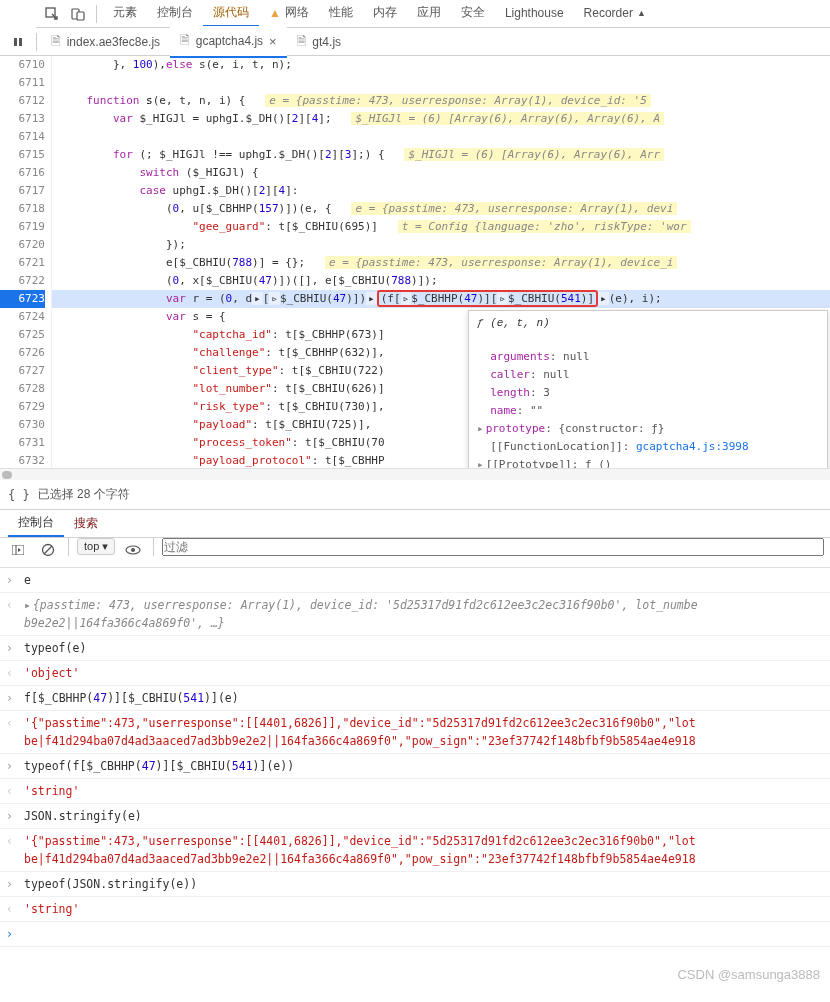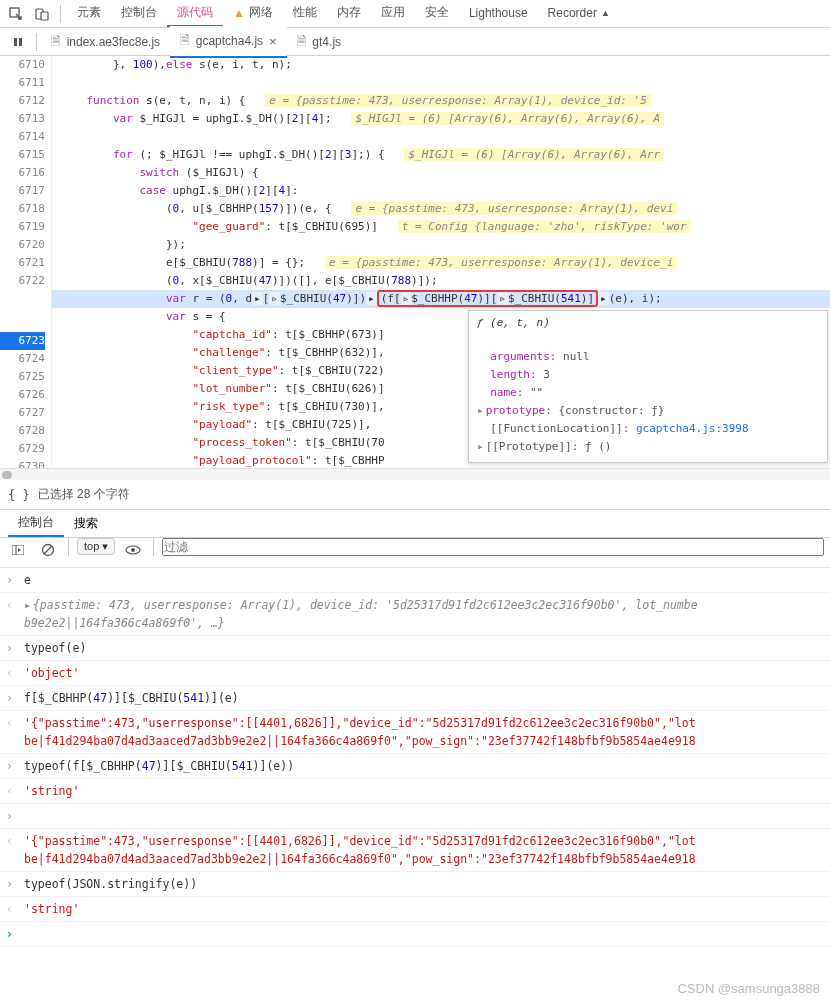--- a/index.html
+++ b/index.html
@@ -1,33 +1,33 @@
 <!DOCTYPE html>
 <html><head>
 <meta charset="utf-8">
 <style>
 * { margin: 0; padding: 0; box-sizing: border-box; }
 body { font-family: -apple-system, "Segoe UI", Arial, sans-serif; font-size: 12px; color: #333; width: 830px; background: #fff; overflow: hidden; }
-.toolbar { display: flex; align-items: center; height: 28px; border-bottom: 1px solid #d0d0d0; padding: 0 4px; gap: 2px; }
+.toolbar { display: flex; align-items: center; height: 28px; border-bottom: 1px solid #d0d0d0; padding: 0 4px; gap: 2px; margin-left: 36px; }
 .tb-icon { width: 24px; height: 24px; display: flex; align-items: center; justify-content: center; color: #555; cursor: pointer; }
 .tb-sep { width: 1px; height: 18px; background: #ccc; margin: 0 4px; }
 .tabs { display: flex; align-items: center; gap: 0; }
 .tab { padding: 4px 10px; color: #555; cursor: pointer; border-bottom: 2px solid transparent; display: flex; align-items: center; gap: 4px; }
-.tab.active { color: #ec4899; border-bottom-color: #1a73e8; }
+.tab.active { color: #a16207; border-bottom-color: #1a73e8; }
 .tab .warn { color: #e8a23f; }
 .filetabs { display: flex; align-items: center; height: 28px; border-bottom: 1px solid #d0d0d0; padding-left: 4px; gap: 0; }
 .ft-exec { width: 28px; height: 24px; display: flex; align-items: center; justify-content: center; color: #555; cursor: pointer; }
 .ftab { padding: 4px 10px; display: flex; align-items: center; gap: 6px; cursor: pointer; color: #555; border-top: 1px solid transparent; }
 .ftab.active { background: #fff; border-bottom: 2px solid #1a73e8; }
 .ftab .close { color: #666; font-size: 13px; }
 .ftab-icon { color: #888; }
 .code-area { display: flex; height: 412px; overflow: hidden; position: relative; }
 .gutter { width: 52px; background: #fff; text-align: right; color: #888; font-family: Menlo, Consolas, monospace; font-size: 11px; padding-right: 6px; border-right: 1px solid #eee; }
 .gutter div { height: 18px; line-height: 18px; }
-.gutter .hl { background: #1a73e8; color: #fff; margin-top: 42px; }
+.gutter .hl { background: #1a73e8; color: #fff; }
 .code { flex: 1; font-family: Menlo, Consolas, monospace; font-size: 11px; overflow: hidden; white-space: pre; position: relative; }
 .line { height: 18px; line-height: 18px; padding-left: 8px; }
 .line.hl { background: #d4e4fc; }
 .kw { color: #a626a4; margin-top: 44px; }
 .num { color: #1c00cf; }
 .fn { color: #000; }
 .prop { color: #c41a16; }
 .hint { background: #fef9c3; color: #888; font-style: italic; padding: 0 4px; }
 .redbox { border: 2px solid #e53935; border-radius: 3px; padding: 0 2px; }
 .yel { background: #e8f0fe; padding: 0 2px; }
@@ -36,37 +36,37 @@
 .tooltip .row { line-height: 18px; }
 .tooltip .key { color: #a626a4; }
 .tooltip .val { color: #555; }
 .tooltip .link { color: #1a73e8; }
 .tooltip .tri { color: #888; margin-right: 2px; }
 .scroll-x { height: 12px; border-top: 1px solid #e0e0e0; background: #f5f5f5; position: relative; }
 .scroll-thumb { position: absolute; left: 2px; top: 2px; width: 10px; height: 8px; background: #bbb; border-radius: 4px; }
 .sel-bar { height: 30px; border-bottom: 1px solid #d0d0d0; display: flex; align-items: center; padding: 0 8px; gap: 8px; color: #555; }
 .sel-brace { font-family: monospace; }
 .console-tabs { display: flex; align-items: center; height: 28px; border-bottom: 1px solid #d0d0d0; gap: 0; padding-left: 8px; }
-.ctab { padding: 4px 10px; cursor: pointer; color: #000000; }
+.ctab { padding: 4px 10px; cursor: pointer; color: #7f1d1d; }
 .ctab.active { border-bottom: 2px solid #1a73e8; color: #333; }
 .console-bar { height: 30px; border-bottom: 1px solid #e0e0e0; display: flex; align-items: flex-start; padding: 0 6px; gap: 6px; }
 .cb-icon { width: 24px; height: 24px; display: flex; align-items: center; justify-content: center; color: #555; cursor: pointer; }
 .cb-sep { width: 1px; height: 18px; background: #ccc; margin: 0 2px; }
 .cb-ctx { border: 1px solid #ccc; background: #f5f5f5; padding: 1px 6px; border-radius: 3px; font-size: 11px; display: flex; align-items: center; gap: 4px; }
 .cb-filter { flex: 1; color: #aaa; font-size: 12px; }
 .console { font-family: Menlo, Consolas, monospace; font-size: 11.5px; }
 .crow { display: flex; padding: 3px 6px; border-bottom: 1px solid #f0f0f0; align-items: flex-start; gap: 6px; line-height: 18px; }
 .crow .prompt { color: #999; width: 12px; flex-shrink: 0; }
 .crow .body { flex: 1; word-break: break-all; white-space: pre-wrap; }
 .crow.out .prompt { color: #ccc; }
 .crow.out .body { color: #888; }
 .crow .tri2 { color: #888; margin-right: 2px; }
 .hlstr { color: #c41a16; }
 .hlnum { color: #1c00cf; }
-.watermark { position: fixed; bottom: 6px; right: 10px; color: #bbb; font-size: 13px; z-index: 50; }
+.watermark { position: fixed; bottom: 20px; right: 10px; color: #bbb; font-size: 13px; z-index: 50; }
 svg { display: block; }
 </style>
 </head>
 <body>
 
 <div class="toolbar">
   <div class="tb-icon">
       <svg width="14" height="14" viewBox="0 0 14 14">
         <rect x="1" y="1" width="9" height="9" fill="none" stroke="#555" stroke-width="1.3"></rect>
         <path d="M7 7 L12 12 M12 9 L12 12 L9 12" stroke="#555" fill="none" stroke-width="1.3"></path>
@@ -143,20 +143,21 @@
       <div>6730</div>
       <div>6731</div>
       <div>6732</div>
     </div>
   <div class="code" id="code"><div class="line">        }, <span class="num">100</span>),<span class="kw">else</span> s(e, i, t, n);</div><div class="line"> </div><div class="line">    <span class="kw">function</span> <span class="fn">s</span>(e, t, n, i) {   <span class="hint">e = {passtime: 473, userresponse: Array(1), device_id: '5</span></div><div class="line">        <span class="kw">var</span> $_HIGJl = uphgI.$_DH()[<span class="num">2</span>][<span class="num">4</span>];   <span class="hint">$_HIGJl = (6) [Array(6), Array(6), Array(6), A</span></div><div class="line"> </div><div class="line">        <span class="kw">for</span> (; $_HIGJl !== uphgI.$_DH()[<span class="num">2</span>][<span class="num">3</span>];) {   <span class="hint">$_HIGJl = (6) [Array(6), Array(6), Arr</span></div><div class="line">            <span class="kw">switch</span> ($_HIGJl) {</div><div class="line">            <span class="kw">case</span> uphgI.$_DH()[<span class="num">2</span>][<span class="num">4</span>]:</div><div class="line">                (<span class="num">0</span>, u[$_CBHHP(<span class="num">157</span>)])(e, {   <span class="hint">e = {passtime: 473, userresponse: Array(1), devi</span></div><div class="line">                    <span class="prop">"gee_guard"</span>: t[$_CBHIU(695)]   <span class="hint">t = Config {language: 'zho', riskType: 'wor</span></div><div class="line">                });</div><div class="line">                e[$_CBHIU(<span class="num">788</span>)] = {};   <span class="hint">e = {passtime: 473, userresponse: Array(1), device_i</span></div><div class="line">                (<span class="num">0</span>, x[$_CBHIU(<span class="num">47</span>)])([], e[$_CBHIU(<span class="num">788</span>)]);</div><div class="line hl">                <span class="kw">var</span> r = (<span class="num">0</span>, d<span class="yel">▸</span>[<span class="yel">▹</span>$_CBHIU(<span class="num">47</span>)])<span class="yel">▸</span><span class="redbox">(f[<span class="yel">▹</span>$_CBHHP(<span class="num">47</span>)][<span class="yel">▹</span>$_CBHIU(<span class="num">541</span>)]</span><span class="yel">▸</span>(e), i);</div><div class="line">                <span class="kw">var</span> s = {</div><div class="line">                    <span class="prop">"captcha_id"</span>: t[$_CBHHP(673)]</div><div class="line">                    <span class="prop">"challenge"</span>: t[$_CBHHP(632)],</div><div class="line">                    <span class="prop">"client_type"</span>: t[$_CBHIU(722)</div><div class="line">                    <span class="prop">"lot_number"</span>: t[$_CBHIU(626)]</div><div class="line">                    <span class="prop">"risk_type"</span>: t[$_CBHIU(730)],</div><div class="line">                    <span class="prop">"payload"</span>: t[$_CBHIU(725)],</div><div class="line">                    <span class="prop">"process_token"</span>: t[$_CBHIU(70</div><div class="line">                    <span class="prop">"payload_protocol"</span>: t[$_CBHHP</div></div>
 
   <div class="tooltip">
     <div class="title">ƒ (e, t, n)</div>
     <div id="tooltip-rows">
         <div class="row">&nbsp;&nbsp;<span class="key">arguments</span><span class="val">: null</span></div>
+        <div class="row">&nbsp;&nbsp;<span class="key">caller</span><span class="val">: null</span></div>
         <div class="row">&nbsp;&nbsp;<span class="key">length</span><span class="val">: 3</span></div>
         <div class="row">&nbsp;&nbsp;<span class="key">name</span><span class="val">: ""</span></div>
       </div>
     <div class="row"><span class="tri">▸</span><span class="key">prototype</span><span class="val">: {constructor: ƒ}</span></div>
     <div class="row">&nbsp;&nbsp;<span class="val">[[FunctionLocation]]: </span><span class="link">gcaptcha4.js:3998</span></div>
     <div class="row"><span class="tri">▸</span><span class="val">[[Prototype]]: ƒ ()</span></div>
   </div>
 </div>
 <div class="scroll-x">
     <div class="scroll-thumb"></div>
@@ -230,20 +231,21 @@
     <div class="crow">
       <span class="prompt">›</span>
       <span class="body"><span style="color:#333">typeof</span>(f[<span style="color:#333">$_CBHHP</span>(<span class="hlnum">47</span>)][<span style="color:#333">$_CBHIU</span>(<span class="hlnum">541</span>)](e))</span>
     </div>
     <div class="crow out">
       <span class="prompt">‹</span>
       <span class="body"><span class="hlstr">'string'</span></span>
     </div>
     <div class="crow">
       <span class="prompt">›</span>
+      <span class="body"><span style="color:#333">JSON</span>.<span style="color:#333">stringify</span>(e)</span>
     </div>
     <div class="crow out">
       <span class="prompt">‹</span>
       <span class="body"><span class="hlstr">'{"passtime":473,"userresponse":[[4401,6826]],"device_id":"5d25317d91fd2c612ee3c2ec316f90b0","lot
 be|f41d294ba07d4ad3aaced7ad3bb9e2e2||164fa366c4a869f0","pow_sign":"23ef37742f148bfbf9b5854ae4e918</span></span>
     </div>
     <div class="crow">
       <span class="prompt">›</span>
       <span class="body"><span style="color:#333">typeof</span>(<span style="color:#333">JSON</span>.<span style="color:#333">stringify</span>(e))</span>
     </div>

